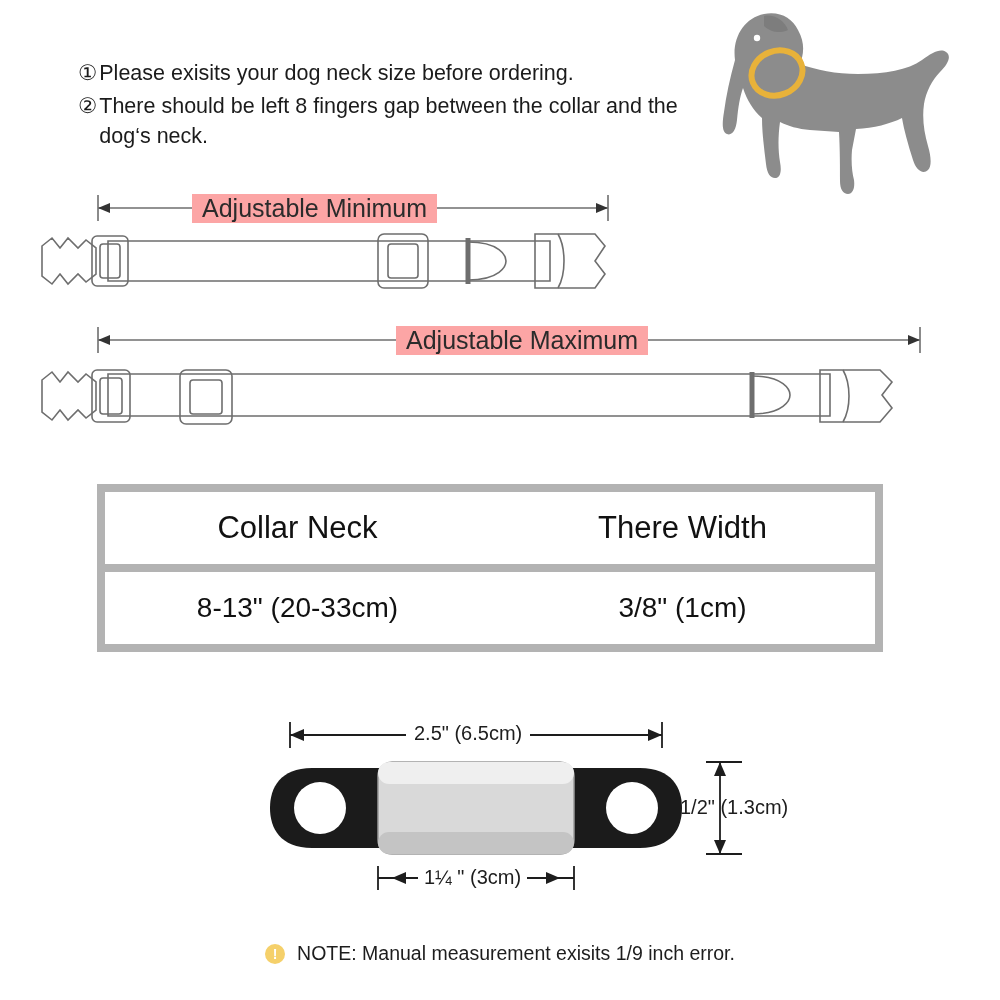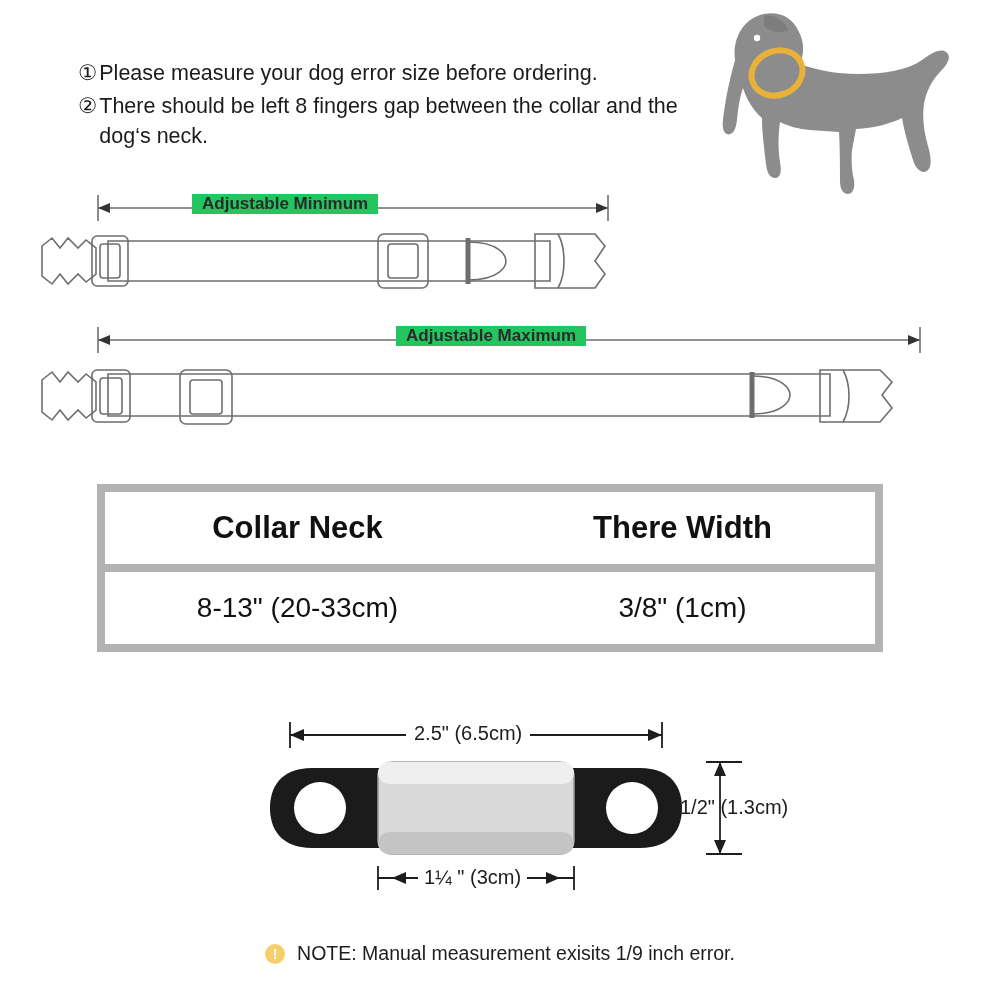--- a/index.html
+++ b/index.html
@@ -46,26 +46,25 @@
     width: 320px;
     height: 210px;
   }
 
   
   #collar-min-group { left: 30px; top: 186px; width: 600px; height: 120px; }
   #collar-max-group { left: 30px; top: 312px; width: 920px; height: 130px; }
 
   .dim-label {
     position: absolute;
-    font-size: 17px;
+    font-size: 25px;
     color: #2b2b2b;
-    background: #22c55e;
+    background: #fca5a5;
     padding: 0 10px;
     white-space: nowrap;
-    font-weight: bold;
   }
 
   
   #spec-table {
     left: 97px;
     top: 484px;
     width: 786px;
     height: 168px;
     background: #b3b3b3;
     box-sizing: border-box;
@@ -78,21 +77,21 @@
     align-items: center;
   }
   #spec-table .t-row.head { margin-bottom: 8px; }
   #spec-table .t-cell {
     flex: 1 1 50%;
     text-align: center;
     font-size: 30px;
     color: #111111;
   }
   #spec-table .t-row.head .t-cell {
-    font-weight: bold;
+    font-weight: normal;
     font-size: 31px;
   }
   #spec-table .t-row.body .t-cell { font-size: 28px; }
 
   
   #tag-group { left: 250px; top: 700px; width: 620px; height: 210px; }
   .tag-dim {
     position: absolute;
     font-size: 20px;
     color: #1d1d1d;
@@ -124,21 +123,21 @@
     font-size: 19.5px;
     color: #1d1d1d;
   }
 </style>
 </head>
 <body>
 
 <div class="abs" id="instructions">
   <div class="instr-line">
     <span class="instr-num">①</span>
-    <span class="instr-text">Please measure your dog error size before ordering.</span>
+    <span class="instr-text">Please exisits your dog neck size before ordering.</span>
   </div>
   <div class="instr-line">
     <span class="instr-num">②</span>
     <span class="instr-text">There should be left 8 fingers gap between the collar and the dog‘s neck.</span>
   </div>
 </div>
 
 <div class="abs" id="dog-illustration">
   <svg width="320" height="210" viewBox="0 0 320 210" xmlns="http://www.w3.org/2000/svg">
     <g>

